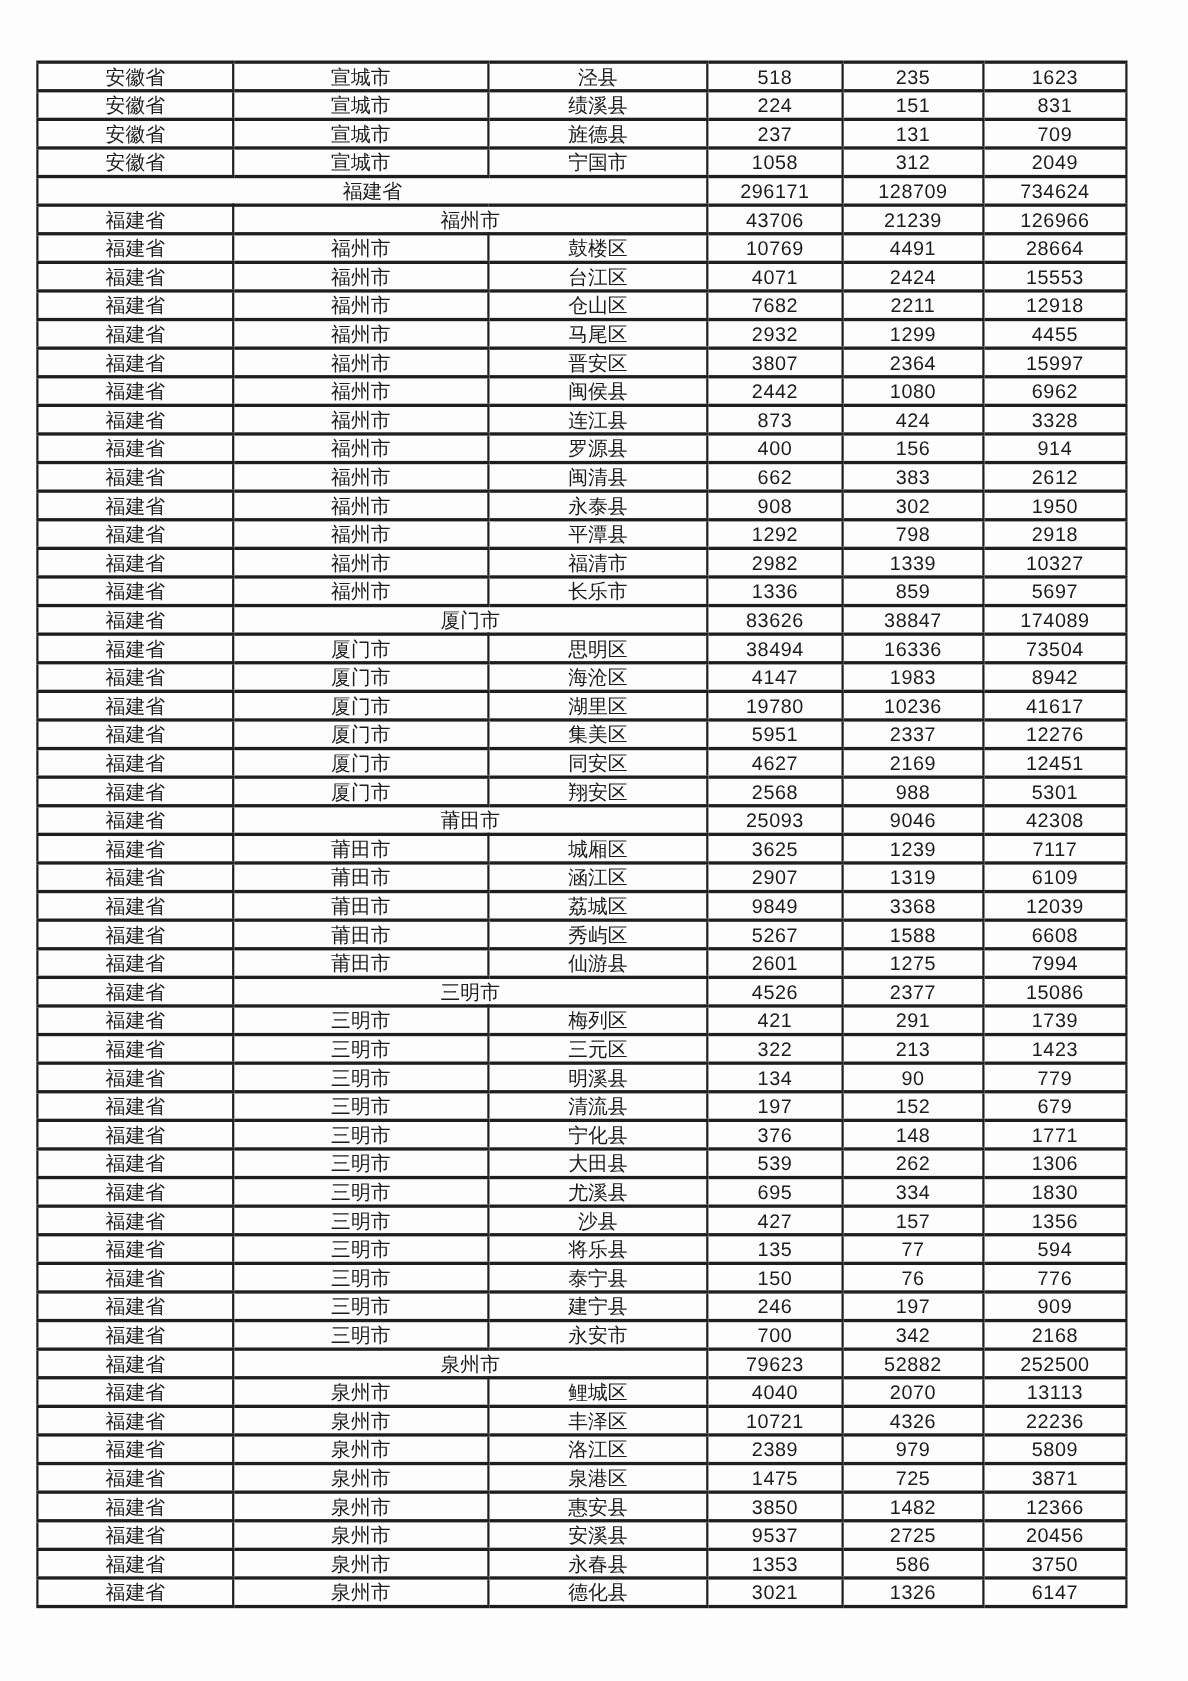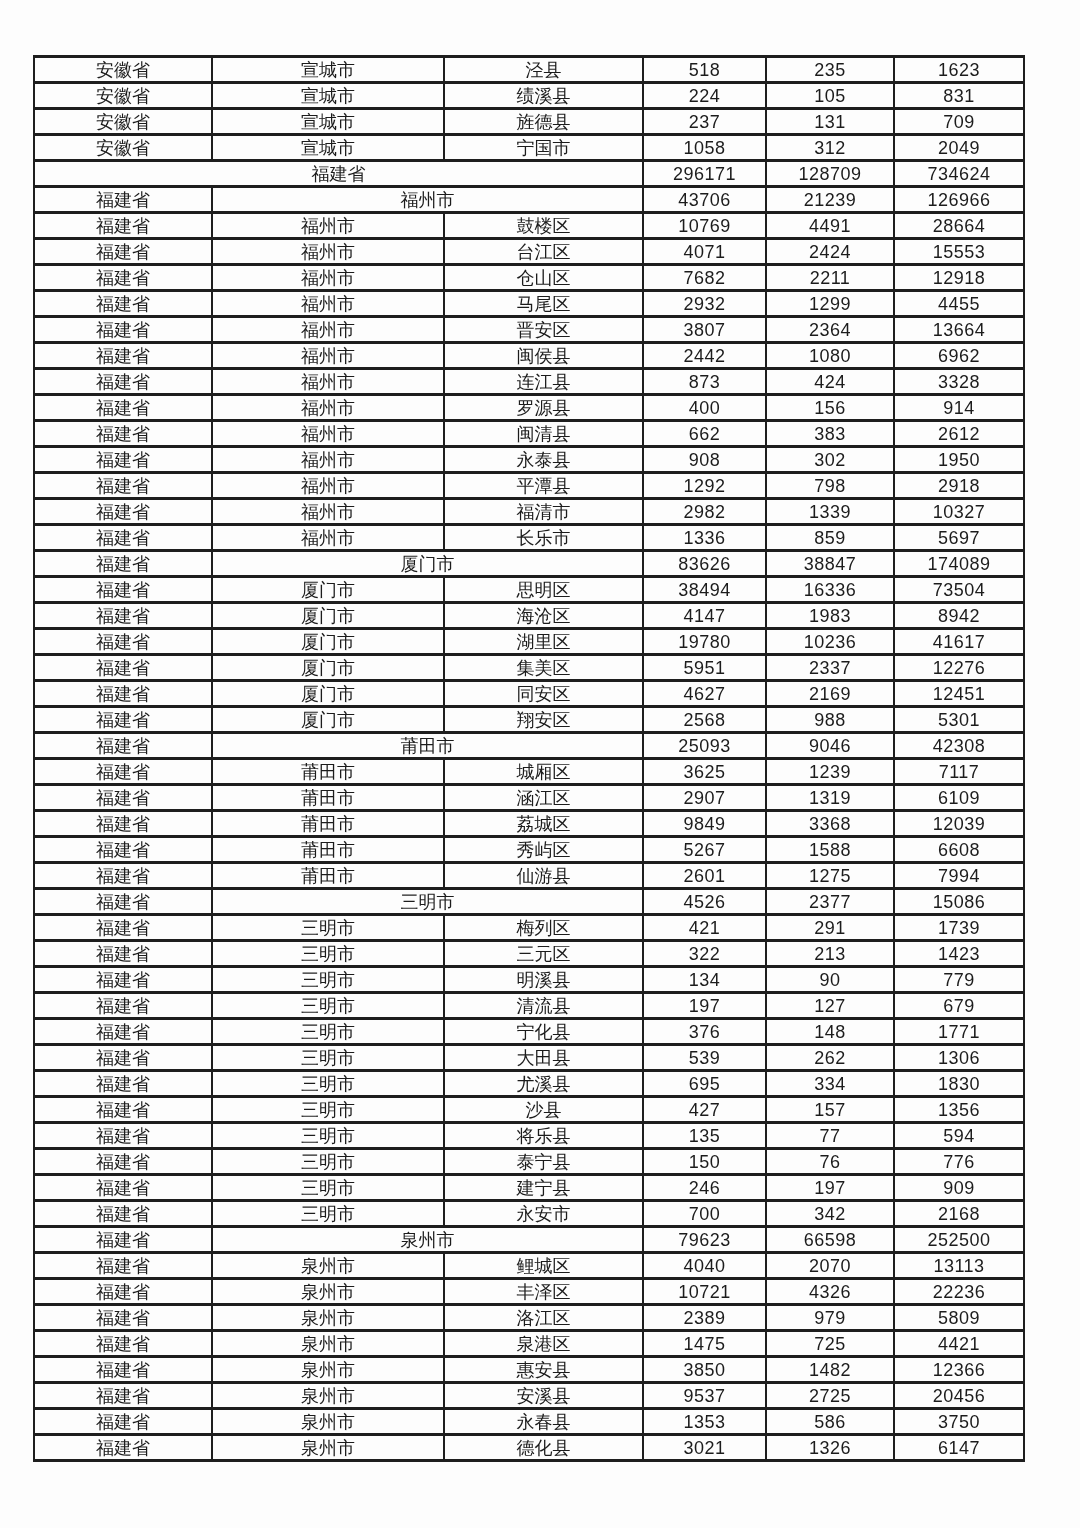--- a/index.html
+++ b/index.html
@@ -58,21 +58,21 @@
             <td>泾县</td>
             <td class="num">518</td>
             <td class="num">235</td>
             <td class="num">1623</td>
           </tr>
           <tr>
             <td>安徽省</td>
             <td>宣城市</td>
             <td>绩溪县</td>
             <td class="num">224</td>
-            <td class="num">105</td>
+            <td class="num">151</td>
             <td class="num">831</td>
           </tr>
           <tr>
             <td>安徽省</td>
             <td>宣城市</td>
             <td>旌德县</td>
             <td class="num">237</td>
             <td class="num">131</td>
             <td class="num">709</td>
           </tr>
@@ -128,21 +128,21 @@
             <td class="num">2932</td>
             <td class="num">1299</td>
             <td class="num">4455</td>
           </tr>
           <tr>
             <td>福建省</td>
             <td>福州市</td>
             <td>晋安区</td>
             <td class="num">3807</td>
             <td class="num">2364</td>
-            <td class="num">13664</td>
+            <td class="num">15997</td>
           </tr>
           <tr>
             <td>福建省</td>
             <td>福州市</td>
             <td>闽侯县</td>
             <td class="num">2442</td>
             <td class="num">1080</td>
             <td class="num">6962</td>
           </tr>
           <tr>
@@ -332,21 +332,21 @@
             <td>明溪县</td>
             <td class="num">134</td>
             <td class="num">90</td>
             <td class="num">779</td>
           </tr>
           <tr>
             <td>福建省</td>
             <td>三明市</td>
             <td>清流县</td>
             <td class="num">197</td>
-            <td class="num">127</td>
+            <td class="num">152</td>
             <td class="num">679</td>
           </tr>
           <tr>
             <td>福建省</td>
             <td>三明市</td>
             <td>宁化县</td>
             <td class="num">376</td>
             <td class="num">148</td>
             <td class="num">1771</td>
           </tr>
@@ -403,21 +403,21 @@
             <td>三明市</td>
             <td>永安市</td>
             <td class="num">700</td>
             <td class="num">342</td>
             <td class="num">2168</td>
           </tr>
           <tr>
             <td>福建省</td>
             <td colspan="2">泉州市</td>
             <td class="num">79623</td>
-            <td class="num">66598</td>
+            <td class="num">52882</td>
             <td class="num">252500</td>
           </tr>
           <tr>
             <td>福建省</td>
             <td>泉州市</td>
             <td>鲤城区</td>
             <td class="num">4040</td>
             <td class="num">2070</td>
             <td class="num">13113</td>
           </tr>
@@ -436,21 +436,21 @@
             <td class="num">2389</td>
             <td class="num">979</td>
             <td class="num">5809</td>
           </tr>
           <tr>
             <td>福建省</td>
             <td>泉州市</td>
             <td>泉港区</td>
             <td class="num">1475</td>
             <td class="num">725</td>
-            <td class="num">4421</td>
+            <td class="num">3871</td>
           </tr>
           <tr>
             <td>福建省</td>
             <td>泉州市</td>
             <td>惠安县</td>
             <td class="num">3850</td>
             <td class="num">1482</td>
             <td class="num">12366</td>
           </tr>
           <tr>

